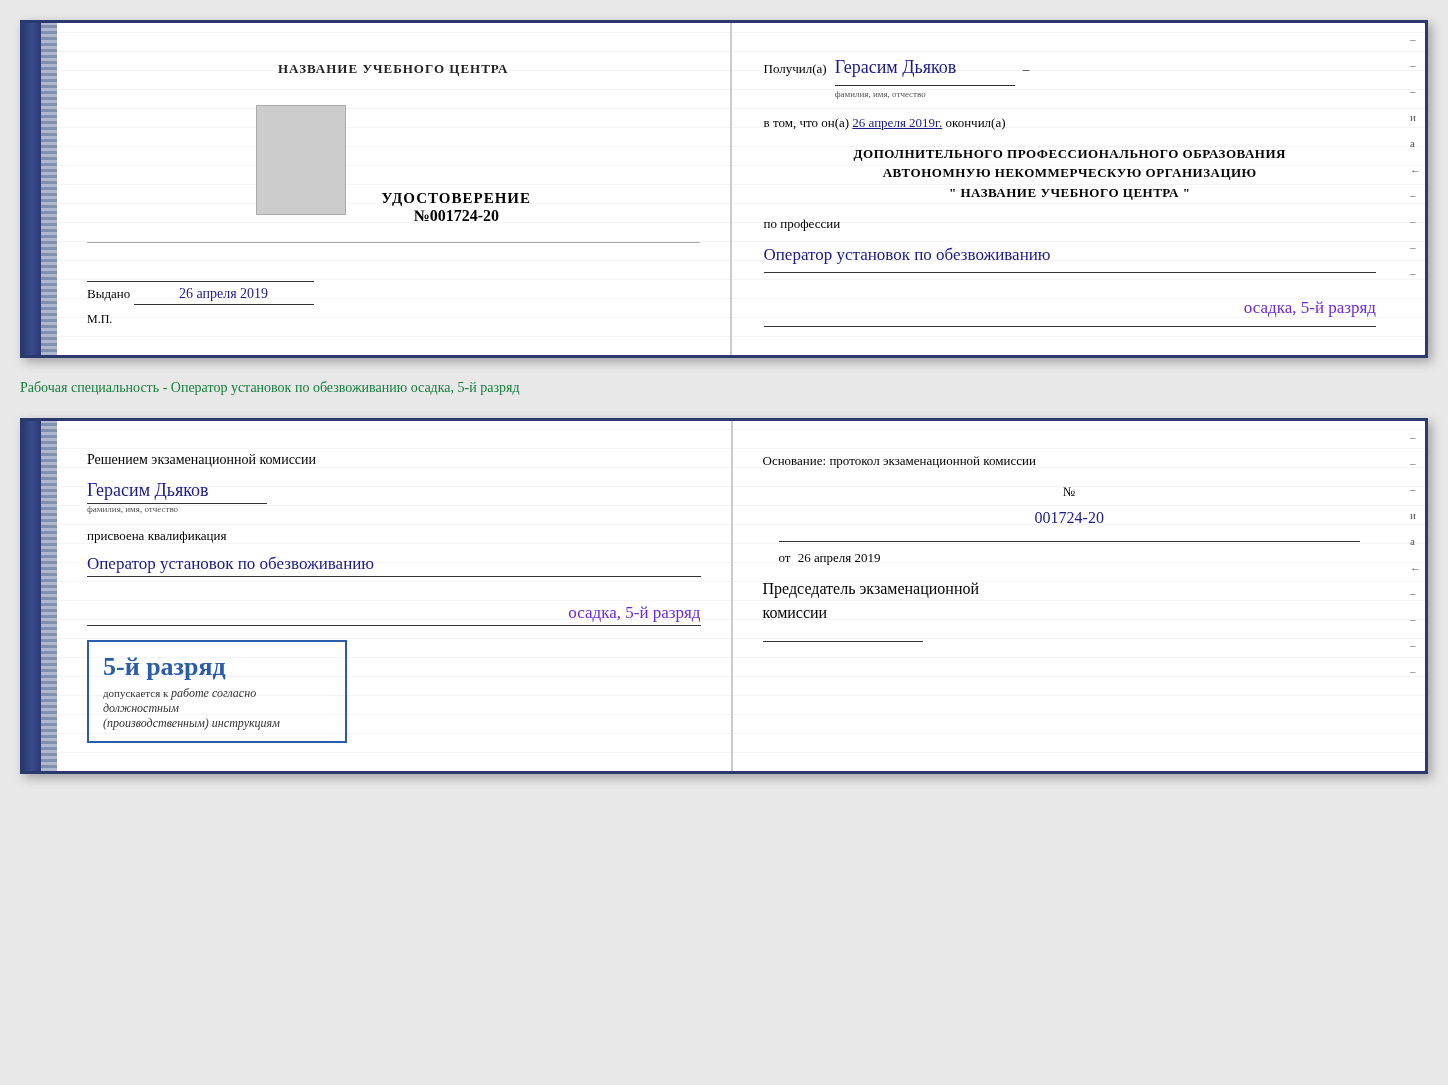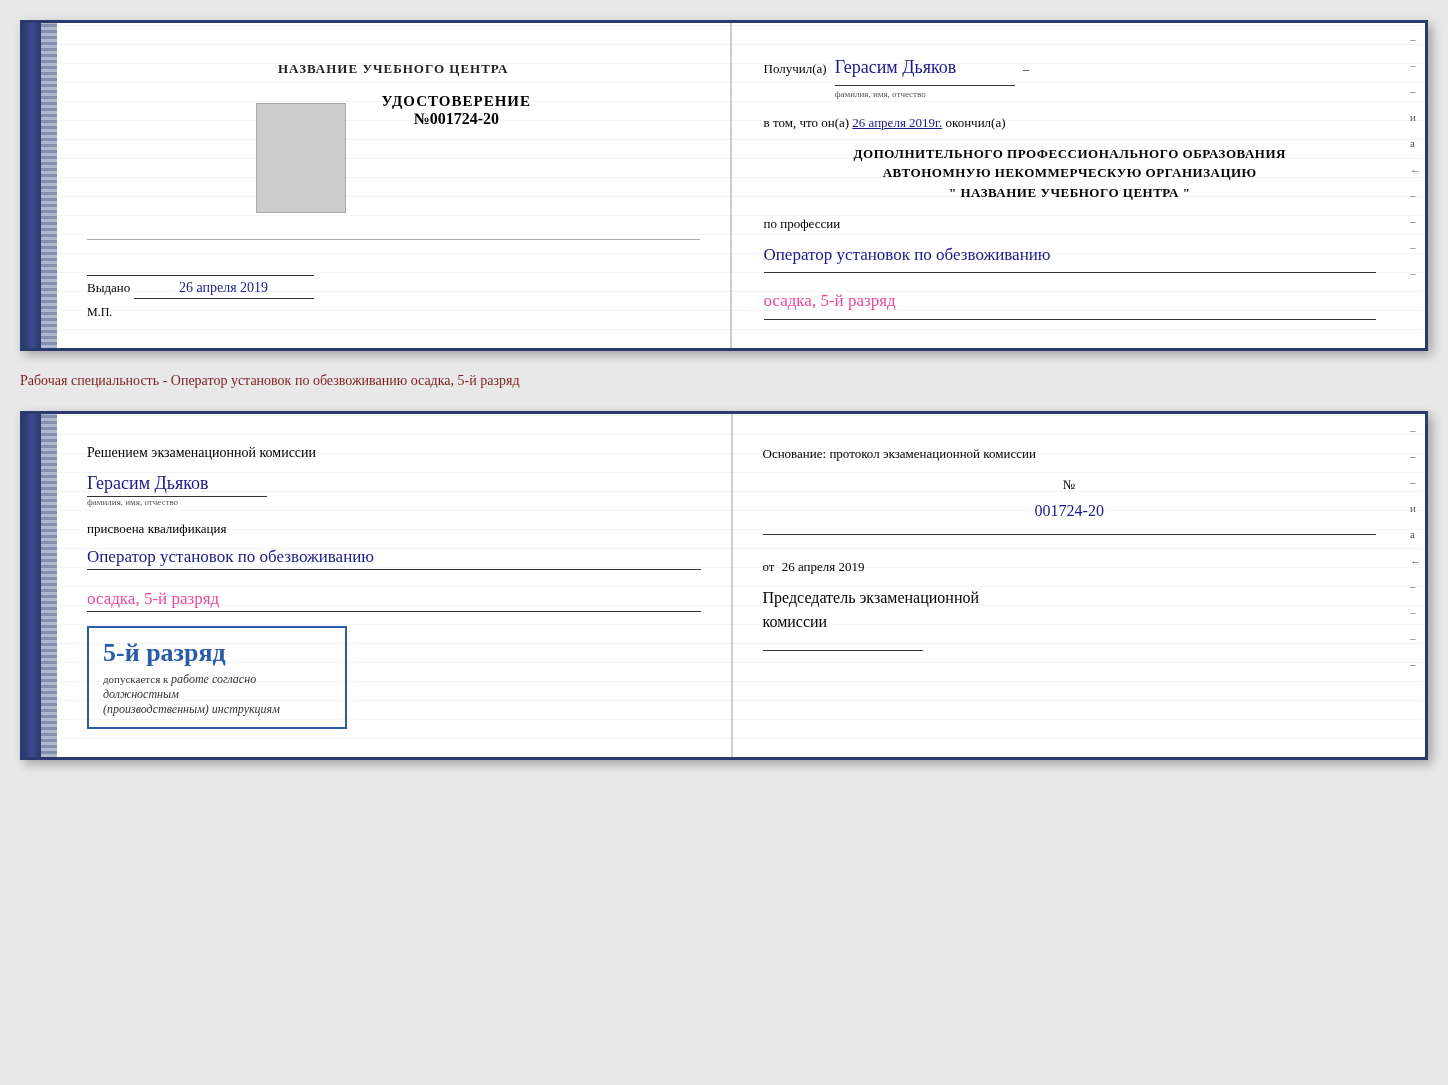--- a/index.html
+++ b/index.html
@@ -201,31 +201,32 @@
       color: #1a1a8a;
       border-bottom: 1px solid #333;
       padding-bottom: 2px;
       display: block;
       margin-top: 4px;
     }
 
     .rank-handwritten {
       font-family: 'Segoe Script', 'Comic Sans MS', cursive;
       font-size: 17px;
-      color: #ec4899;
+      color: #6d28d9;
       border-bottom: 1px solid #333;
       padding-bottom: 2px;
       display: block;
-      margin-top: 13px;
+      margin-top: 20px;
+      text-align: right;
     }
 
     
     .caption-text {
       font-size: 14px;
-      color: #7f1d1d;
+      color: #15803d;
       padding: 4px 0;
     }
 
     
     .doc2 {
       min-height: 340px;
     }
 
     .doc2 .doc-left-page {
       display: flex;
@@ -287,22 +288,22 @@
       font-family: 'Segoe Script', 'Comic Sans MS', cursive;
       font-size: 16px;
       color: #1a1a8a;
       text-align: center;
       display: block;
     }
 
     .date-from {
       font-size: 13px;
       border-top: 1px solid #333;
-      padding-top: 20px;
-      margin: 8px 0;
+      padding-top: 4px;
+      margin: 8px 16px;
     }
 
     .chairman-block {
       margin-top: 4px;
       font-size: 16px;
       line-height: 1.5;
     }
 
     .signature-line {
       border-bottom: 1px solid #333;
@@ -331,21 +332,21 @@
 <body>
 
 <div class="page-wrapper">
 
   <div class="document-card doc1">
     <div class="doc-spine"></div>
     <div class="side-strip-left"></div>
 
     <div class="doc-left-page">
       <div class="school-name-placeholder">НАЗВАНИЕ УЧЕБНОГО ЦЕНТРА</div>
-      <div style="display:flex; gap:36px; align-items:flex-start; margin-top:10px;font-family:Liberation Serif, serif;">
+      <div style="display:flex; gap:36px; align-items:flex-end; margin-top:10px;font-family:Liberation Serif, serif;">
         <div class="cert-photo-placeholder"></div>
         <div style="text-align:center;">
           <div class="cert-title">УДОСТОВЕРЕНИЕ</div>
           <div class="cert-number">
             <span>№</span><span>001724-20</span>
           </div>
         </div>
       </div>
       <div style="width:100%; border-top:1px solid #aaa; margin: 10px 0;"></div>
       <div class="cert-issued">

